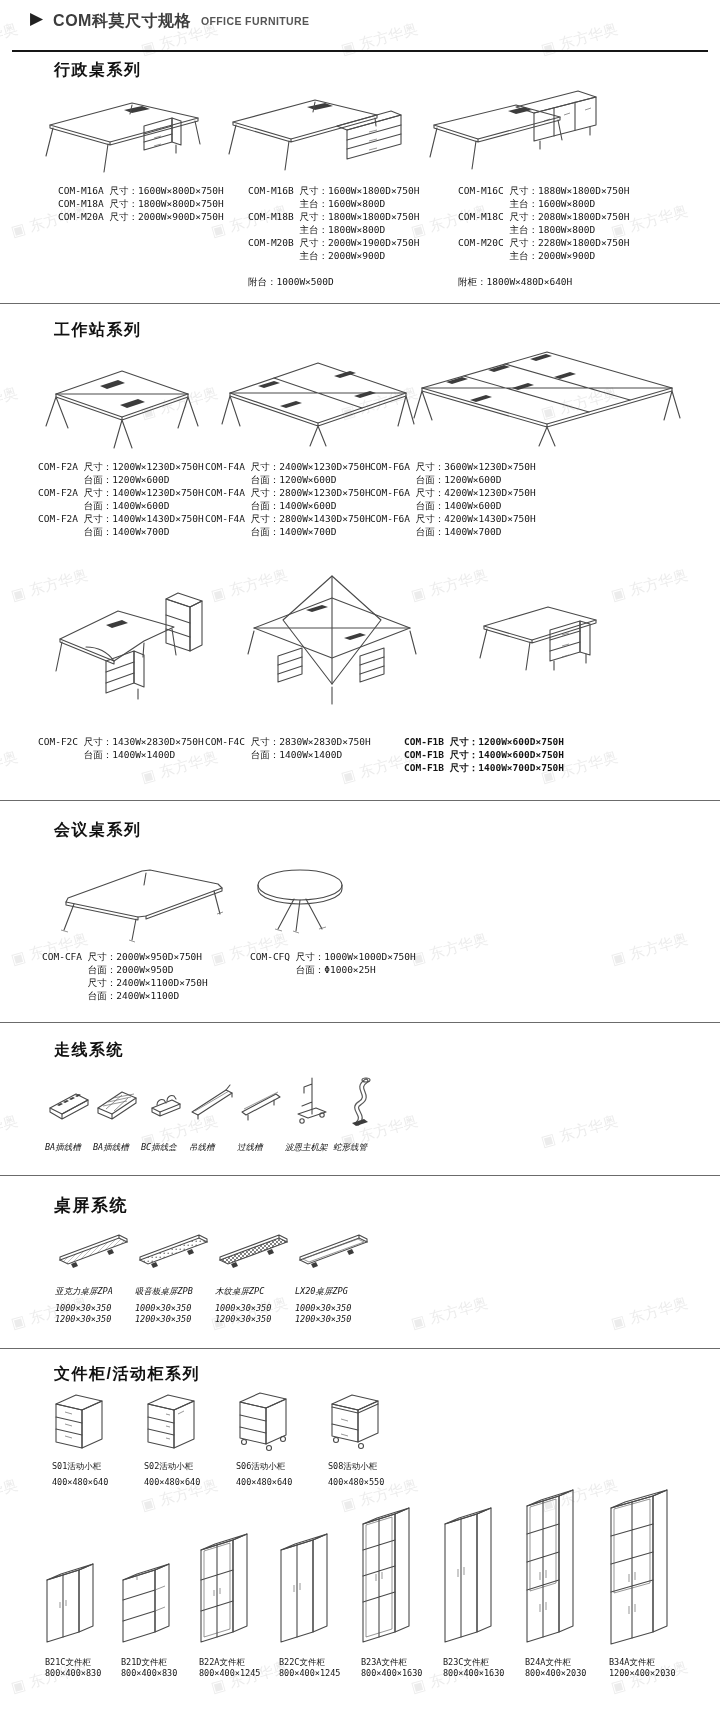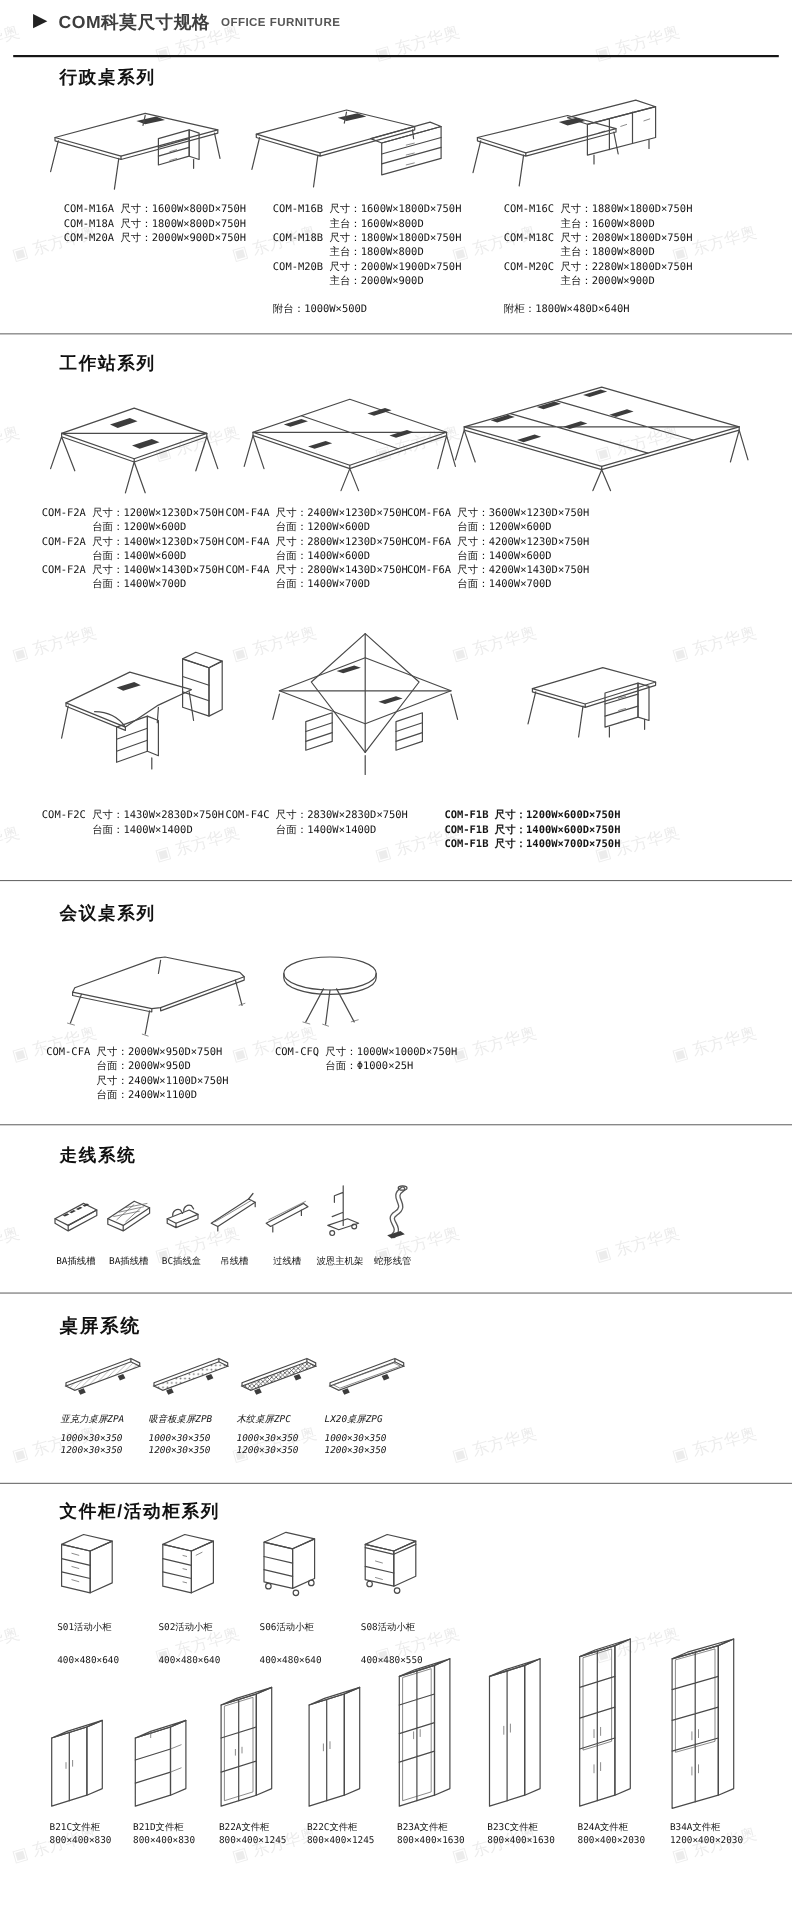--- a/index.html
+++ b/index.html
@@ -15,29 +15,29 @@
   .divider{position:absolute;left:0;right:0;border-top:1px solid #6b6b6b;}
   .sec-title{position:absolute;font-size:16px;font-weight:bold;color:#111;letter-spacing:1.5px;}
   .spec{position:absolute;font-family:"DejaVu Sans Mono","DejaVu Sans",monospace;
         font-size:9.5px;line-height:13px;color:#141414;white-space:pre-wrap;}
   .drw{position:absolute;}
   svg{display:block;}
   .ln{fill:none;stroke:#4a4a4a;stroke-width:1.1;stroke-linejoin:round;stroke-linecap:round;}
   .thin{fill:none;stroke:#6a6a6a;stroke-width:.7;stroke-linejoin:round;}
   .fl{fill:#3c3c3c;stroke:none;}
   .row{position:absolute;display:flex;}
-  .cable-item{width:48px;text-align:center;}
+  .cable-item{width:48px;text-align:left;font-style:italic;}
   .cable-item svg{margin:0 auto;}
   .item-label{font-family:"DejaVu Sans Mono","DejaVu Sans",monospace;font-size:8.5px;
               line-height:11px;color:#141414;white-space:pre-wrap;}
   .cable-item .item-label{margin-top:8px;}
   .screen-item{width:80px;font-style:italic;}
   .screen-item .item-label{margin-top:6px;}
   .s-item{width:92px;}
-  .s-item .item-label{margin-top:19px;}
+  .s-item .item-label{margin-top:5px;}
   .b-row{align-items:flex-end;}
   .b-item svg{margin-bottom:5px;}
 </style>
 </head>
 <body>
 
 <div class="page">
 
   <svg width="0" height="0" style="position:absolute">
     <defs>

